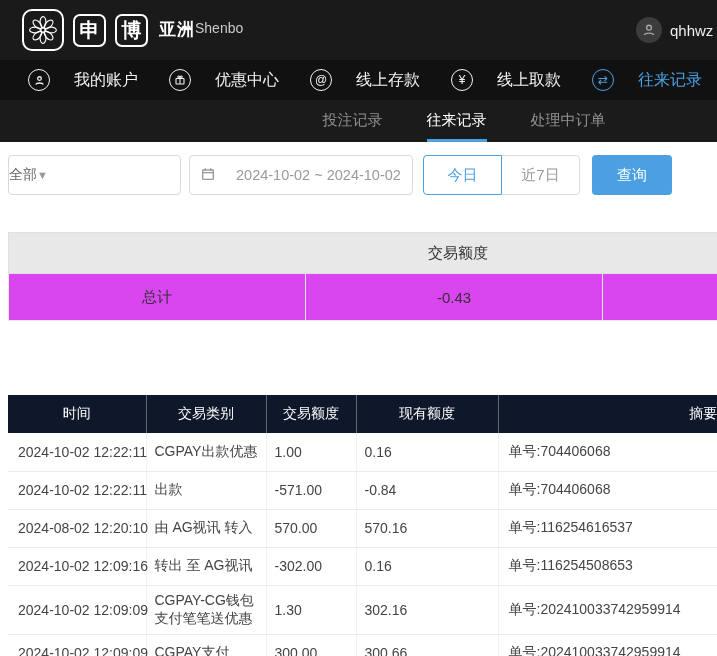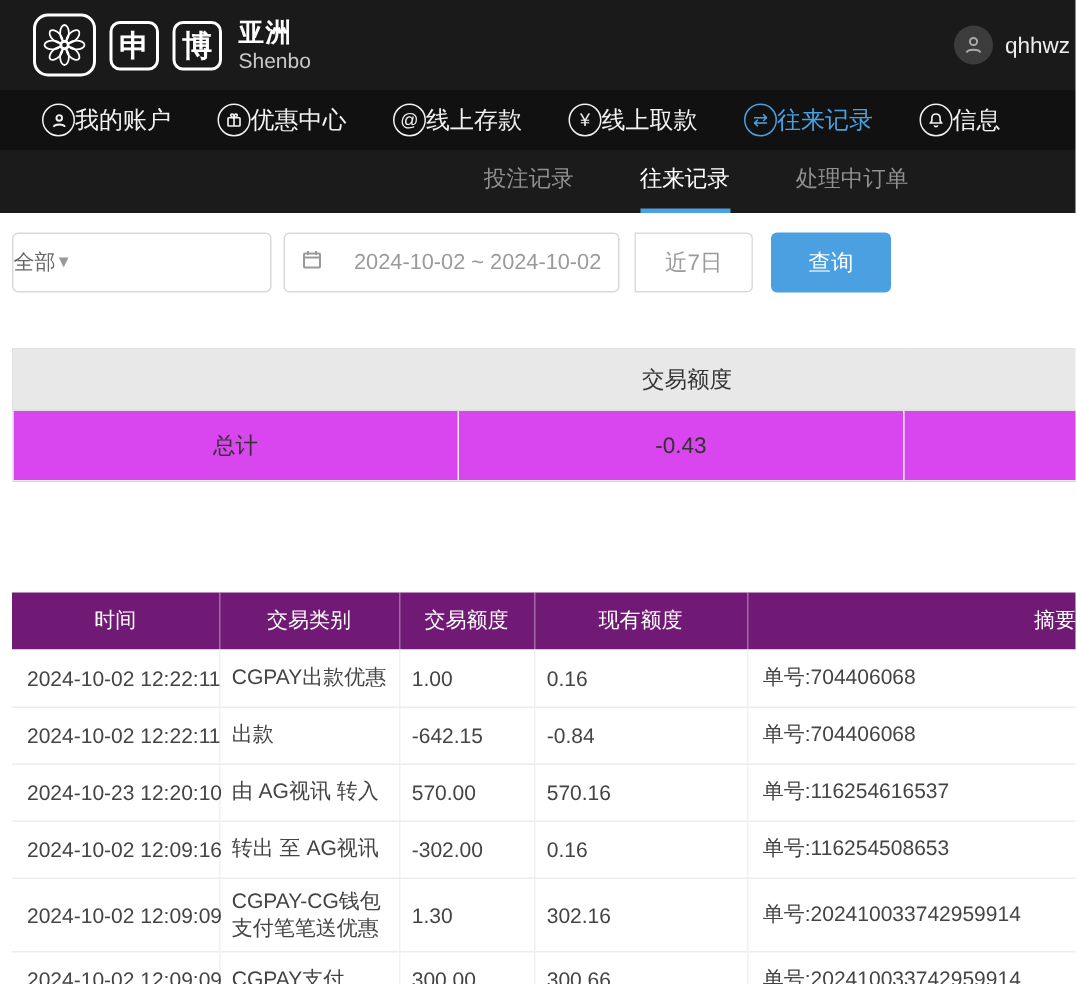--- a/index.html
+++ b/index.html
@@ -8,30 +8,30 @@
     font-family:"Liberation Sans","DejaVu Sans",sans-serif;
     -webkit-font-smoothing:antialiased;
   }
   .page{width:908px}
 
   
   .topbar{height:60px;background:#1a1a1a;display:flex;align-items:center;padding-left:22px;position:relative;box-sizing:border-box}
   .logo{display:flex;align-items:center;gap:9px;cursor:pointer}
   .logo-flower{width:42px;height:42px;border:2px solid #fff;border-radius:10px;display:flex;align-items:center;justify-content:center;box-sizing:border-box}
   .logo-box{width:33px;height:33px;border:2px solid #fff;border-radius:7px;color:#fff;font-size:20px;font-weight:bold;display:flex;align-items:center;justify-content:center;box-sizing:border-box}
-  .logo-text{display:flex;flex-direction:column;line-height:1.15;margin-left:2px}
+  .logo-text{display:flex;flex-direction:row;line-height:1.15;margin-left:2px}
   .logo-region{color:#fff;font-size:17px;font-weight:bold;letter-spacing:1px}
   .logo-brand{color:#c9c9c9;font-size:14px}
   .user{position:absolute;left:636px;top:0;height:100%;display:flex;align-items:center;gap:8px;cursor:pointer}
   .avatar{width:26px;height:26px;border-radius:50%;background:#3c3c3c;color:#a9a9a9;display:flex;align-items:center;justify-content:center}
   .username{color:#eee;font-size:15px}
 
   
   .mainnav{height:40px;background:#111;display:flex;align-items:center;gap:31px;padding-left:28px;box-sizing:border-box}
-  .nav-item{display:flex;align-items:center;gap:0;color:#f2f2f2;font-size:16px;cursor:pointer;white-space:nowrap}
+  .nav-item{display:flex;align-items:center;gap:24px;color:#f2f2f2;font-size:16px;cursor:pointer;white-space:nowrap}
   .nav-item.active{color:var(--accent,#4aa0e0)}
   .nav-icon{width:22px;height:22px;border:1.5px solid currentColor;border-radius:50%;display:flex;align-items:center;justify-content:center;font-size:12px;box-sizing:border-box;flex:0 0 auto}
 
   
   .subtabs{height:42px;background:#1b1b1b;display:flex;justify-content:center;gap:44px;padding-left:20px;box-sizing:border-box}
   .tab{color:#909090;font-size:15px;line-height:39px;height:42px;box-sizing:border-box;cursor:pointer;border-bottom:3px solid transparent;white-space:nowrap}
   .tab.active{color:#fff;border-bottom-color:var(--accent,#4aa0e0)}
 
   
   .filters{display:flex;align-items:center;padding:13px 0 13px 8px;background:#fff}
@@ -45,21 +45,21 @@
   .qbtn.active{border-color:var(--accent,#4aa0e0);color:var(--accent,#4aa0e0);position:relative;z-index:1}
   .search-btn{margin-left:12px;width:80px;height:40px;background:var(--accent,#4aa0e0);color:#fff;font-size:15px;border:none;border-radius:4px;cursor:pointer}
 
   
   .summary-table{margin:24px 0 0 8px;width:900px;border-collapse:collapse;font-size:15px;color:#333}
   .summary-table th{background:#e8e8e8;height:38px;font-weight:400;text-align:center;border:1px solid #e0e0e0}
   .summary-table td{height:44px;text-align:center;border:1px solid #e8e8e8;background:#d946ef}
 
   
   .records-table{margin:74px 0 0 8px;width:900px;border-collapse:collapse;font-size:14px;color:#444;table-layout:fixed}
-  .records-table th{background:#701a75;color:#fff;height:36px;font-weight:400;border-right:1px solid rgba(255,255,255,.35);text-align:center}
+  .records-table th{background:#0f172a;color:#fff;height:36px;font-weight:400;border-right:1px solid rgba(255,255,255,.35);text-align:center}
   .records-table th:last-child{border-right:none}
   .records-table td{height:38px;border-bottom:1px solid #ececec;border-right:1px solid #f1f1f1;padding:6px 8px;box-sizing:border-box;background:#fff;word-break:break-all}
   td.c-time{padding-left:10px;white-space:nowrap}
   td.c-amt,td.c-bal{text-align:left;padding-right:16px}
   td.c-memo{padding-left:10px;border-right:none}
 </style>
 </head>
 <body>
 
 <div class="page">
@@ -168,20 +168,21 @@
               <rect x="4" y="6" width="16" height="14" rx="1"></rect>
               <line x1="4" y1="10" x2="20" y2="10"></line>
               <line x1="8" y1="3.5" x2="8" y2="7.5"></line>
               <line x1="16" y1="3.5" x2="16" y2="7.5"></line>
             </g>
           </svg>
       </span>
       <span>2024-10-02 ~ 2024-10-02</span>
     </div>
     <div class="quick">
+      <div class="qbtn active">今日</div>
       <div class="qbtn">近7日</div>
     </div>
     <button class="search-btn">查询</button>
   </div>
 
   <table class="summary-table">
     <colgroup>
         <col style="width:297px">
         <col style="width:297px">
         <col>
@@ -221,26 +222,26 @@
       <tr>
         <td class="c-time">2024-10-02 12:22:11</td>
         <td class="c-type">CGPAY出款优惠</td>
         <td class="c-amt">1.00</td>
         <td class="c-bal">0.16</td>
         <td class="c-memo">单号:704406068</td>
       </tr>
       <tr>
         <td class="c-time">2024-10-02 12:22:11</td>
         <td class="c-type">出款</td>
-        <td class="c-amt">-642.15</td>
+        <td class="c-amt">-571.00</td>
         <td class="c-bal">-0.84</td>
         <td class="c-memo">单号:704406068</td>
       </tr>
       <tr>
-        <td class="c-time">2024-10-23 12:20:10</td>
+        <td class="c-time">2024-08-02 12:20:10</td>
         <td class="c-type">由 AG视讯 转入</td>
         <td class="c-amt">570.00</td>
         <td class="c-bal">570.16</td>
         <td class="c-memo">单号:116254616537</td>
       </tr>
       <tr>
         <td class="c-time">2024-10-02 12:09:16</td>
         <td class="c-type">转出 至 AG视讯</td>
         <td class="c-amt">-302.00</td>
         <td class="c-bal">0.16</td>

